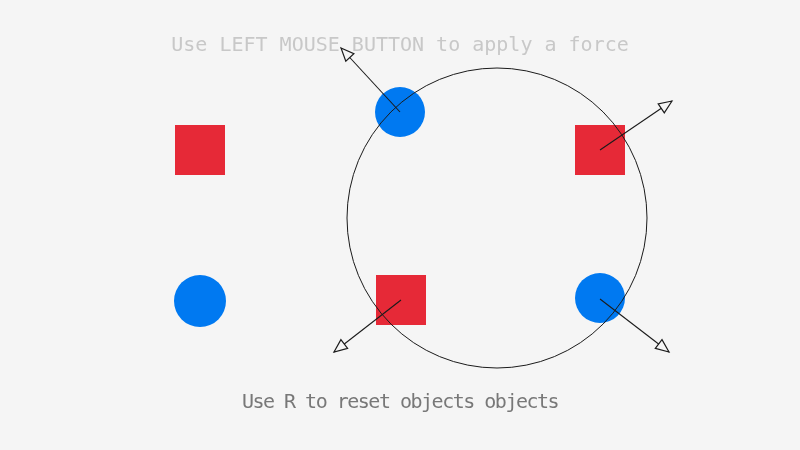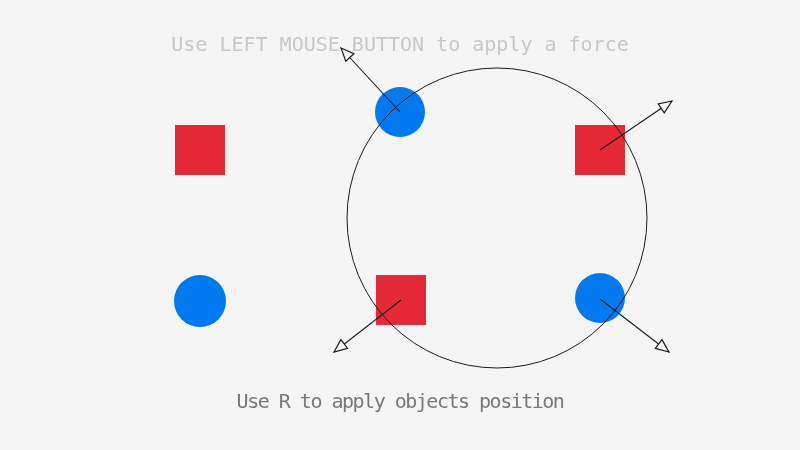--- a/index.html
+++ b/index.html
@@ -25,14 +25,14 @@
       <line x1="400" y1="112" x2="341" y2="48" stroke="#1b1b1b" stroke-width="1.1"></line>
       <polygon points="341.0,48.0 353.9,53.8 345.8,61.3" fill="#f5f5f5" stroke="#1b1b1b" stroke-width="1.2"></polygon>
       <line x1="600" y1="150" x2="672" y2="101" stroke="#1b1b1b" stroke-width="1.1"></line>
       <polygon points="672.0,101.0 664.3,112.9 658.2,103.8" fill="#f5f5f5" stroke="#1b1b1b" stroke-width="1.2"></polygon>
       <line x1="401" y1="300" x2="334" y2="352" stroke="#1b1b1b" stroke-width="1.1"></line>
       <polygon points="334.0,352.0 340.9,339.7 347.6,348.4" fill="#f5f5f5" stroke="#1b1b1b" stroke-width="1.2"></polygon>
       <line x1="600" y1="299" x2="669" y2="352" stroke="#1b1b1b" stroke-width="1.1"></line>
       <polygon points="669.0,352.0 655.3,348.4 662.0,339.7" fill="#f5f5f5" stroke="#1b1b1b" stroke-width="1.2"></polygon>
     </svg>
   <div id="instr-top" class="instr" style="color: rgb(200, 200, 200);">Use LEFT MOUSE BUTTON to apply a force</div>
-  <div id="instr-bottom" class="instr" style="color: rgb(120, 120, 120);">Use R to apply objects position</div>
+  <div id="instr-bottom" class="instr" style="color: rgb(120, 120, 120);">Use R to reset objects objects</div>
 </div>
 
 </body></html>

